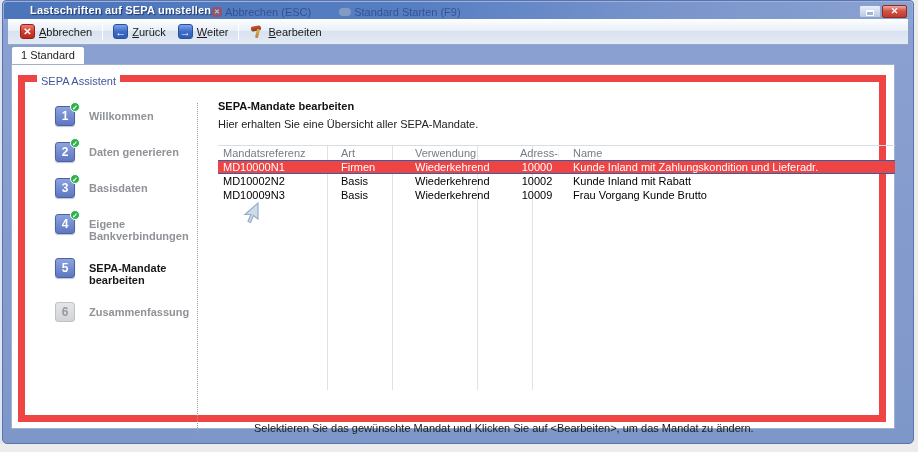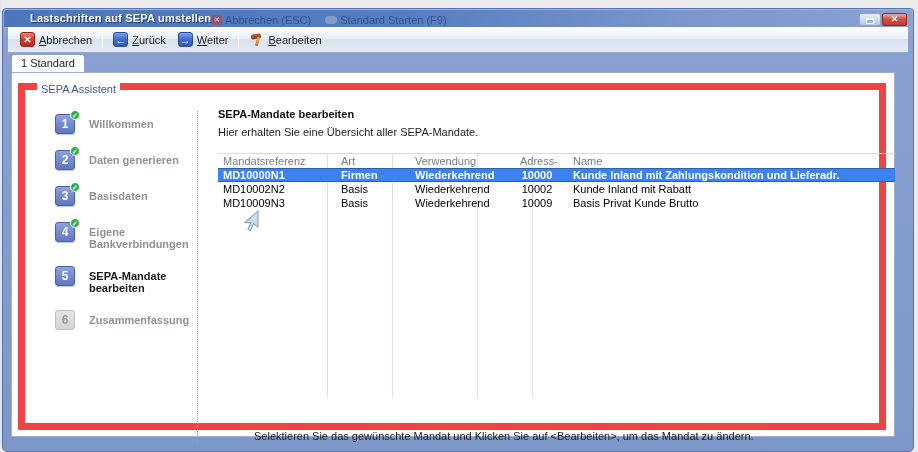--- a/index.html
+++ b/index.html
@@ -1,31 +1,31 @@
 <!DOCTYPE html>
 <html><head>
 <meta charset="utf-8">
 <style>
   * { margin:0; padding:0; box-sizing:border-box; }
   html,body { width:918px; height:452px; overflow:hidden; }
   body { font-family:"Liberation Sans", sans-serif; font-size:11px; background:#ececec; position:relative; }
 
   
-  .window { position:absolute; left:2px; top:8px; width:912px; height:444px;
+  .window { position:absolute; left:2px; top:0; width:912px; height:444px;
     background:linear-gradient(180deg,#9db2dc 0%,#8aa0d1 6%,#7e97c9 100%);
     border:1px solid #5a72ad; border-radius:4px 4px 5px 5px; }
   .left-strip { position:absolute; left:0; top:0; width:2px; height:444px; background:#dfe6f2; }
 
   
   .titlebar { position:absolute; left:1px; right:1px; top:1px; height:17px;
     background:linear-gradient(90deg,#4d76ba 0%,#567ec2 45%,#7c96cc 75%,#8aa2d2 100%);
     border-radius:3px 3px 0 0; }
   .title-text { position:absolute; left:26px; top:2px; color:#ffffff; font-weight:bold; font-size:11px;
     text-shadow:1px 1px 1px rgba(20,40,90,.85); letter-spacing:.2px; }
-  .ghost-toolbar { position:absolute; left:208px; top:4px; display:flex; gap:14px; opacity:.55; color:#16306e; }
+  .ghost-toolbar { position:absolute; left:208px; top:4px; display:flex; gap:28px; opacity:.55; color:#16306e; }
   .ghost-item { display:flex; align-items:center; gap:3px; }
   .ghost-x { width:10px; height:10px; background:#c5392e; border-radius:2px; color:#fff; font-size:7px;
     line-height:10px; text-align:center; font-weight:bold; }
   .ghost-cloud { width:12px; height:8px; background:#aab6c8; border-radius:5px; }
   .winbtn { position:absolute; top:3px; height:13px; border-radius:2px; border:1px solid; text-align:center; }
   .btn-restore { right:31px; width:22px; background:linear-gradient(180deg,#e7eefb,#b9c9e2); border-color:#8ca2c6; }
   .glyph-restore { display:inline-block; width:8px; height:6px; margin-top:2px;
     border:1px solid #ffffff; border-top:2px solid #ffffff; background:#9fb4d6; }
   .btn-close { right:5px; width:25px; background:linear-gradient(180deg,#f0a9a0,#d05348 45%,#c03a2e);
     border-color:#8e2c24; color:#fff; font-weight:bold; font-size:9px; line-height:11px; }
@@ -79,22 +79,22 @@
   
   .main { position:absolute; left:185px; top:0; right:4px; bottom:0; }
   .main-title { position:absolute; left:8px; top:18px; font-weight:bold; color:#111; }
   .main-sub { position:absolute; left:8px; top:36px; color:#222; }
 
   .mtable { position:absolute; left:8px; top:63px; width:677px; height:245px; border-top:1px solid #d8dde4; }
   .colline { position:absolute; top:0; bottom:0; width:1px; background:#dde2e8; }
   .thead, .trow { position:relative; display:flex; height:14px; line-height:14px;gap:9px; }
   .thead { color:#737d87; }
   .trow { color:#000; }
-  .trow.selected { background:#3b82f6; color:#fff;
-    box-shadow:inset 0 1px 0 #2e61a7, inset 0 -1px 0 #2e61a7;font-weight:bold; }
+  .trow.selected { background:#ef4444; color:#fff;
+    box-shadow:inset 0 1px 0 #2e61a7, inset 0 -1px 0 #2e61a7; }
   .cell { padding-left:5px; white-space:nowrap; overflow:hidden; }
   .c0 { width:109px; } .c1 { width:65px; } .c2 { width:85px; }
   .c3 { width:55px; text-align:center; padding-right:5px; padding-left:16px; }
   .c4 { flex:1; }
 
   .hint { position:absolute; left:8px; top:340px; color:#1a1a1a;margin-left:36px; }
 
   
   .cursor { position:absolute; left:236px; top:200px; opacity:.9; }
 </style>
@@ -212,21 +212,21 @@
                 <div class="cell c1">Basis</div>
                 <div class="cell c2">Wiederkehrend</div>
                 <div class="cell c3">10002</div>
                 <div class="cell c4">Kunde Inland mit Rabatt</div>
               </div>
               <div class="trow">
                 <div class="cell c0">MD10009N3</div>
                 <div class="cell c1">Basis</div>
                 <div class="cell c2">Wiederkehrend</div>
                 <div class="cell c3">10009</div>
-                <div class="cell c4">Basis Privat Kunde Brutto</div>
+                <div class="cell c4">Frau Vorgang Kunde Brutto</div>
               </div>
             </div>
         </div>
 
         <div class="hint">Selektieren Sie das gewünschte Mandat und Klicken Sie auf &lt;Bearbeiten&gt;, um das Mandat zu ändern.</div>
       </div>
     </div>
   </div>
 
   <svg class="cursor" width="24" height="26" viewBox="0 0 24 26">

